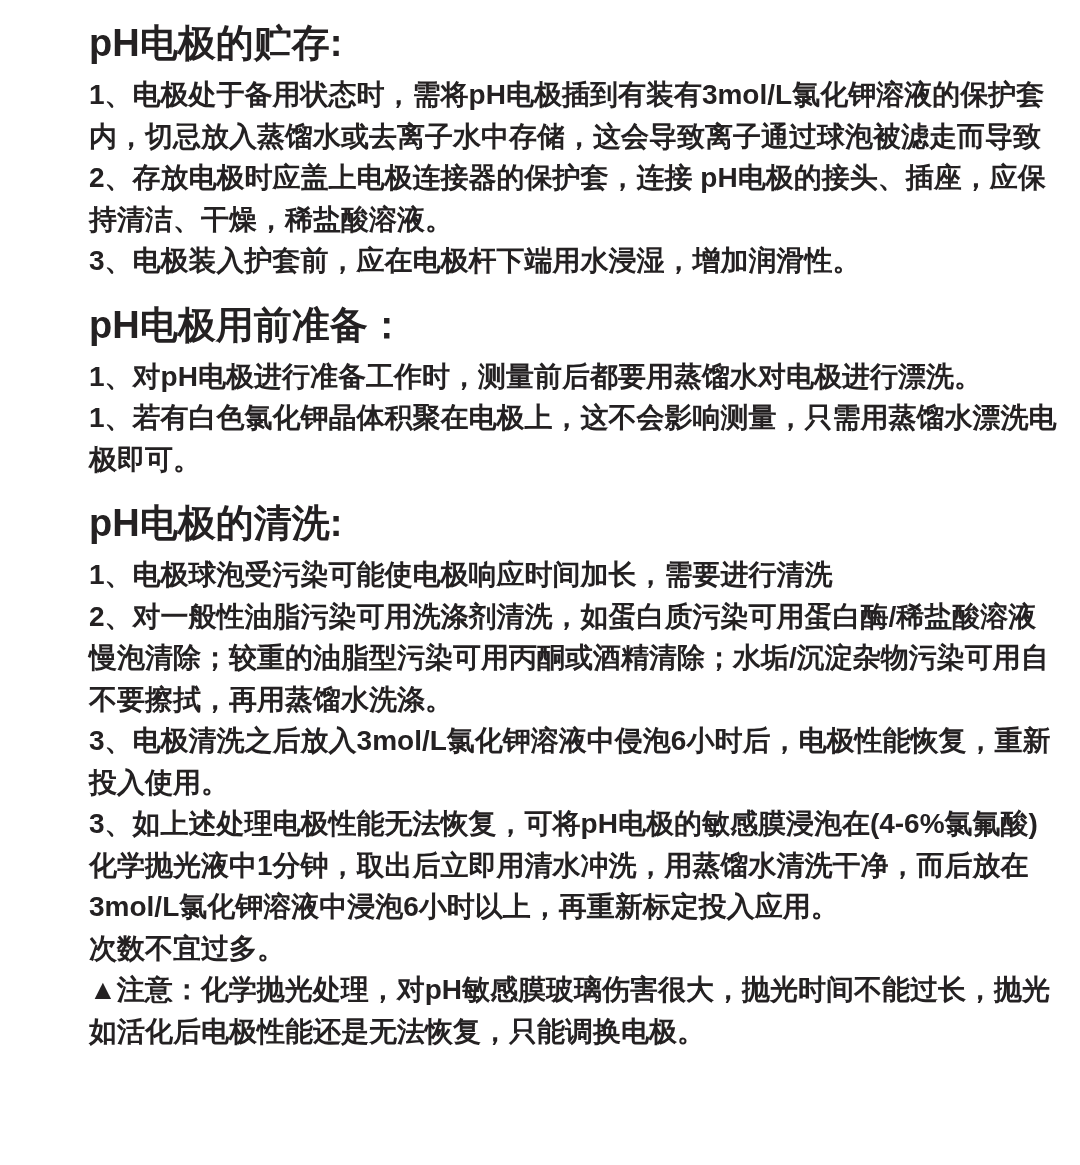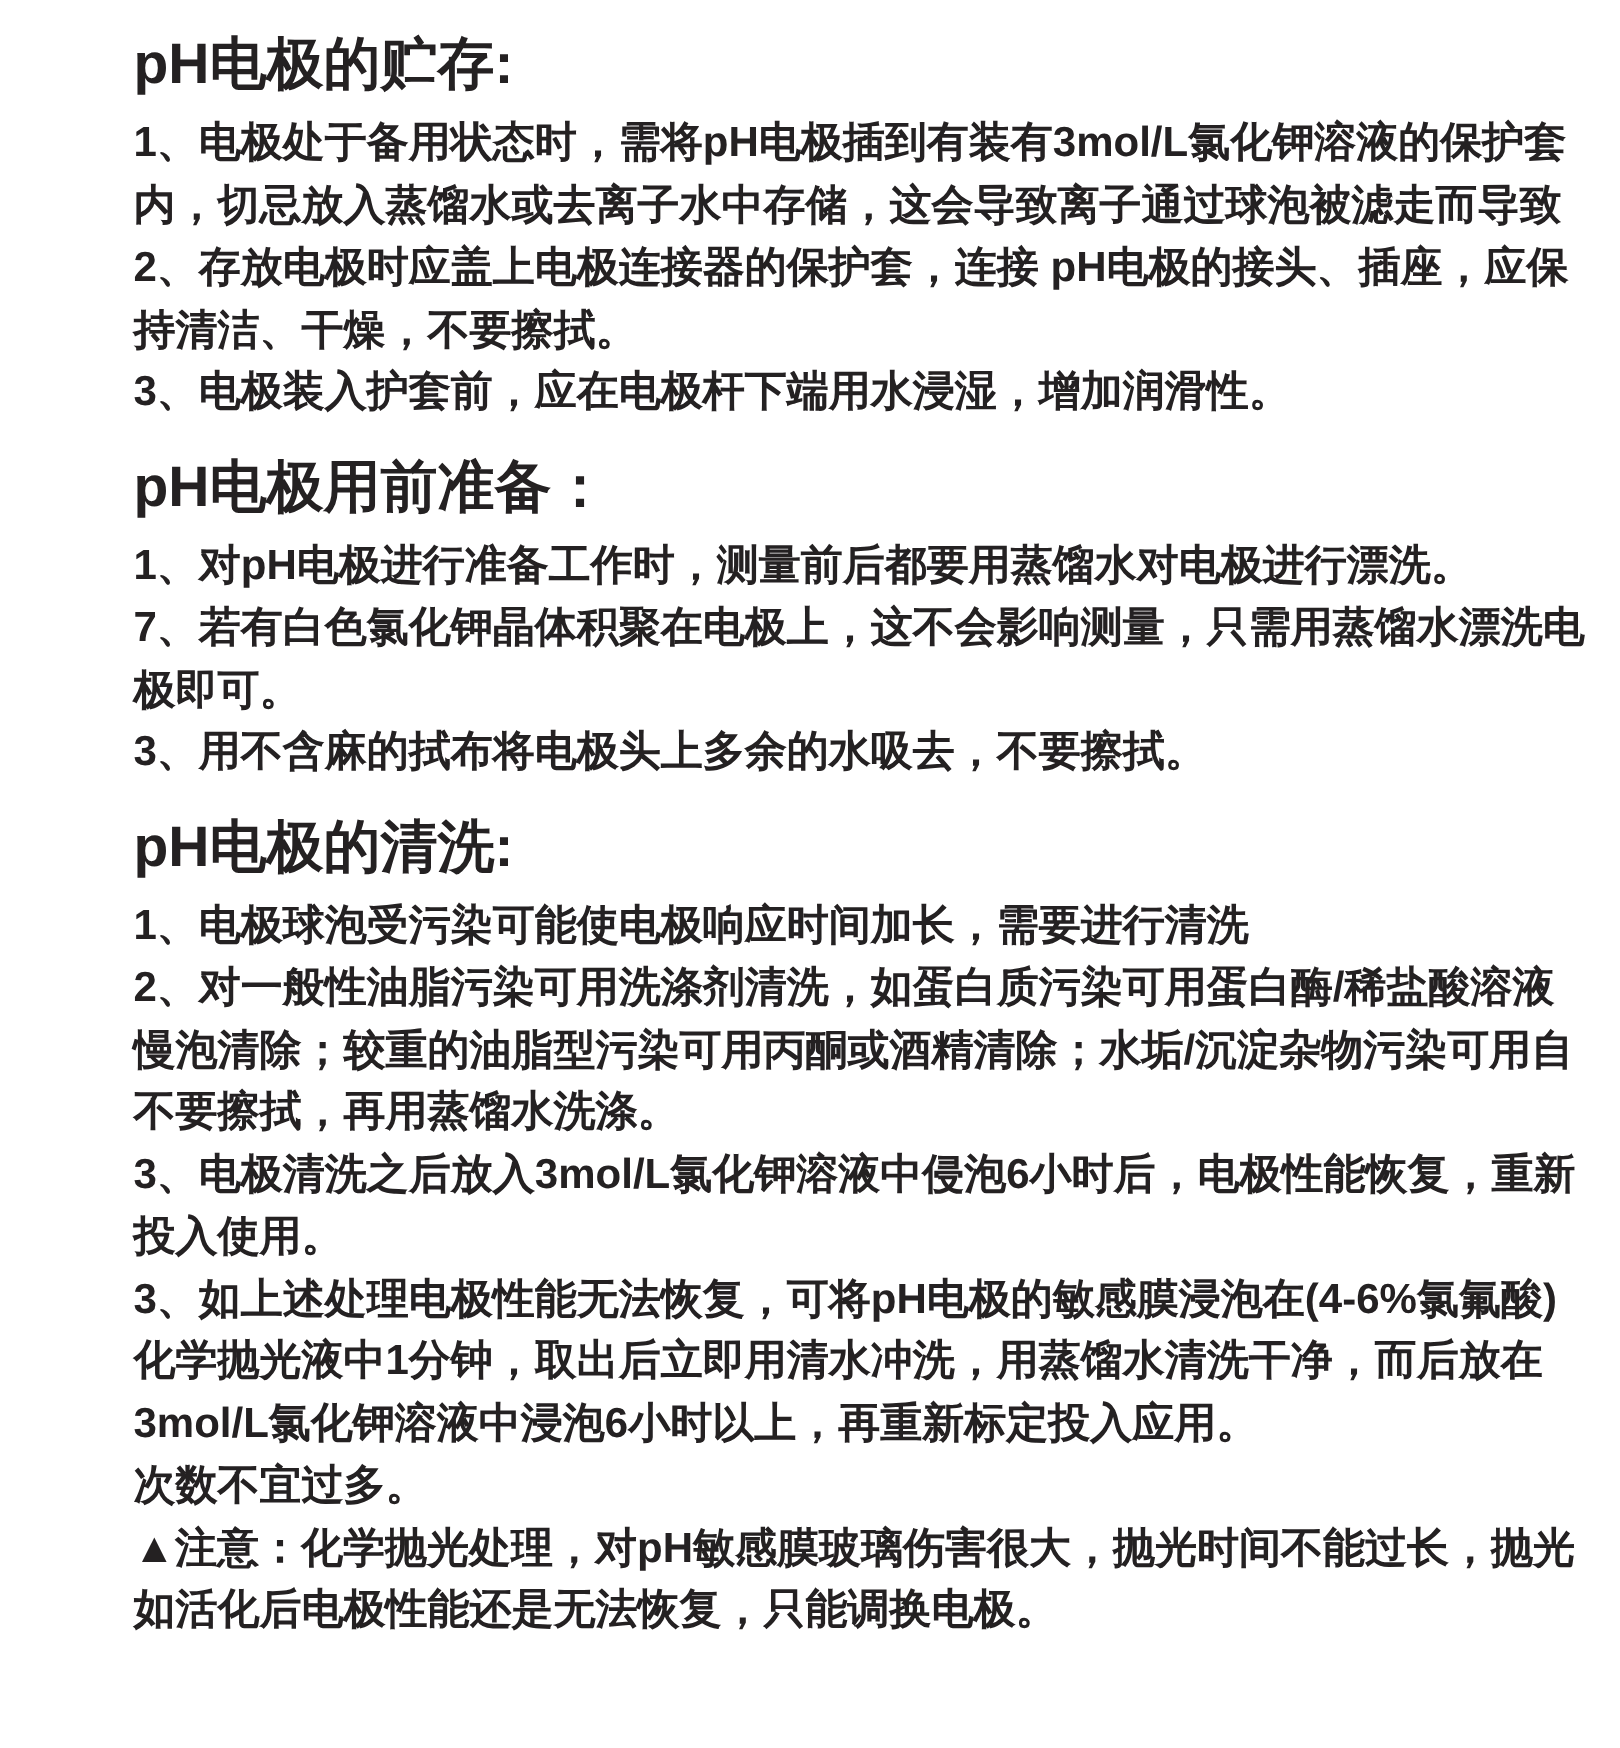--- a/index.html
+++ b/index.html
@@ -36,29 +36,28 @@
 </style>
 </head>
 <body style="background: rgb(255, 255, 255); color: rgb(36, 33, 34);">
 
 <main id="doc">
     <section class="section">
       <h2 class="heading">pH电极的贮存:</h2>
       <div class="line">1、电极处于备用状态时，需将pH电极插到有装有3mol/L氯化钾溶液的保护套</div>
       <div class="line">内，切忌放入蒸馏水或去离子水中存储，这会导致离子通过球泡被滤走而导致</div>
       <div class="line">2、存放电极时应盖上电极连接器的保护套，连接 pH电极的接头、插座，应保</div>
-      <div class="line">持清洁、干燥，不要擦拭。</div>
+      <div class="line">持清洁、干燥，稀盐酸溶液。</div>
       <div class="line">3、电极装入护套前，应在电极杆下端用水浸湿，增加润滑性。</div>
     </section>
     <section class="section">
       <h2 class="heading">pH电极用前准备：</h2>
       <div class="line">1、对pH电极进行准备工作时，测量前后都要用蒸馏水对电极进行漂洗。</div>
-      <div class="line">7、若有白色氯化钾晶体积聚在电极上，这不会影响测量，只需用蒸馏水漂洗电</div>
+      <div class="line">1、若有白色氯化钾晶体积聚在电极上，这不会影响测量，只需用蒸馏水漂洗电</div>
       <div class="line">极即可。</div>
-      <div class="line">3、用不含麻的拭布将电极头上多余的水吸去，不要擦拭。</div>
     </section>
     <section class="section">
       <h2 class="heading">pH电极的清洗:</h2>
       <div class="line">1、电极球泡受污染可能使电极响应时间加长，需要进行清洗</div>
       <div class="line">2、对一般性油脂污染可用洗涤剂清洗，如蛋白质污染可用蛋白酶/稀盐酸溶液</div>
       <div class="line">慢泡清除；较重的油脂型污染可用丙酮或酒精清除；水垢/沉淀杂物污染可用自</div>
       <div class="line">不要擦拭，再用蒸馏水洗涤。</div>
       <div class="line">3、电极清洗之后放入3mol/L氯化钾溶液中侵泡6小时后，电极性能恢复，重新</div>
       <div class="line">投入使用。</div>
       <div class="line">3、如上述处理电极性能无法恢复，可将pH电极的敏感膜浸泡在(4-6%氯氟酸)</div>

